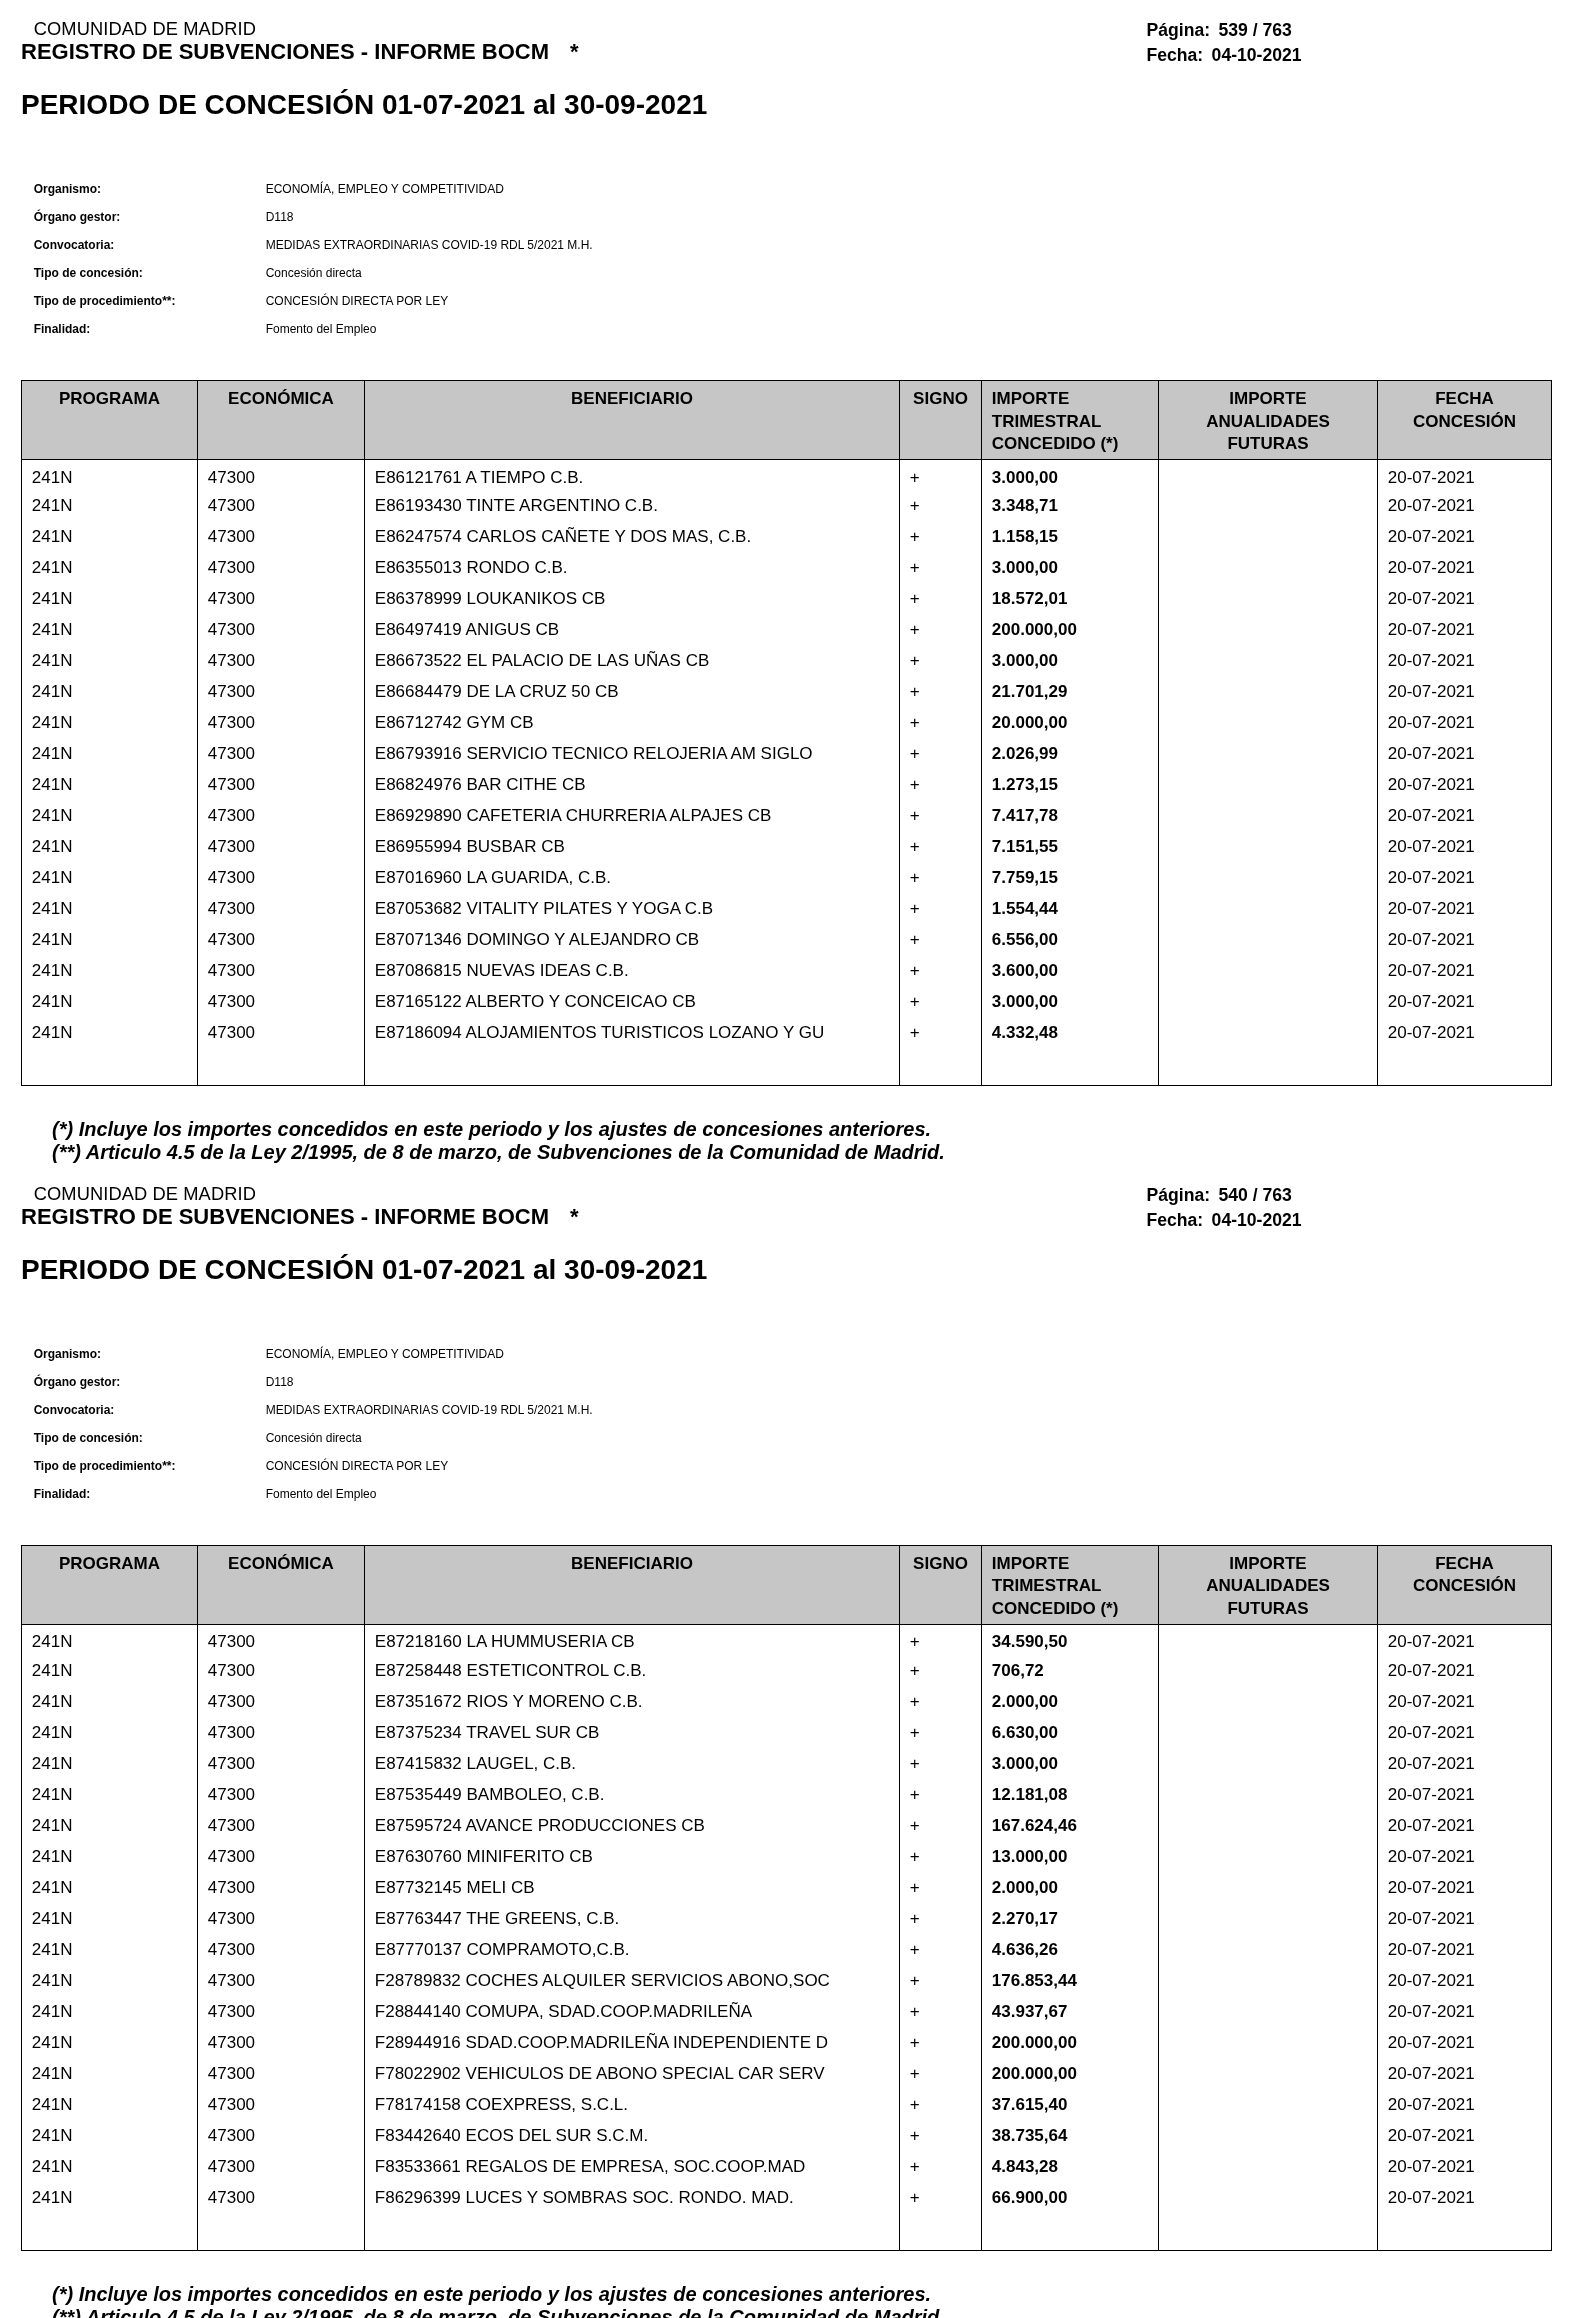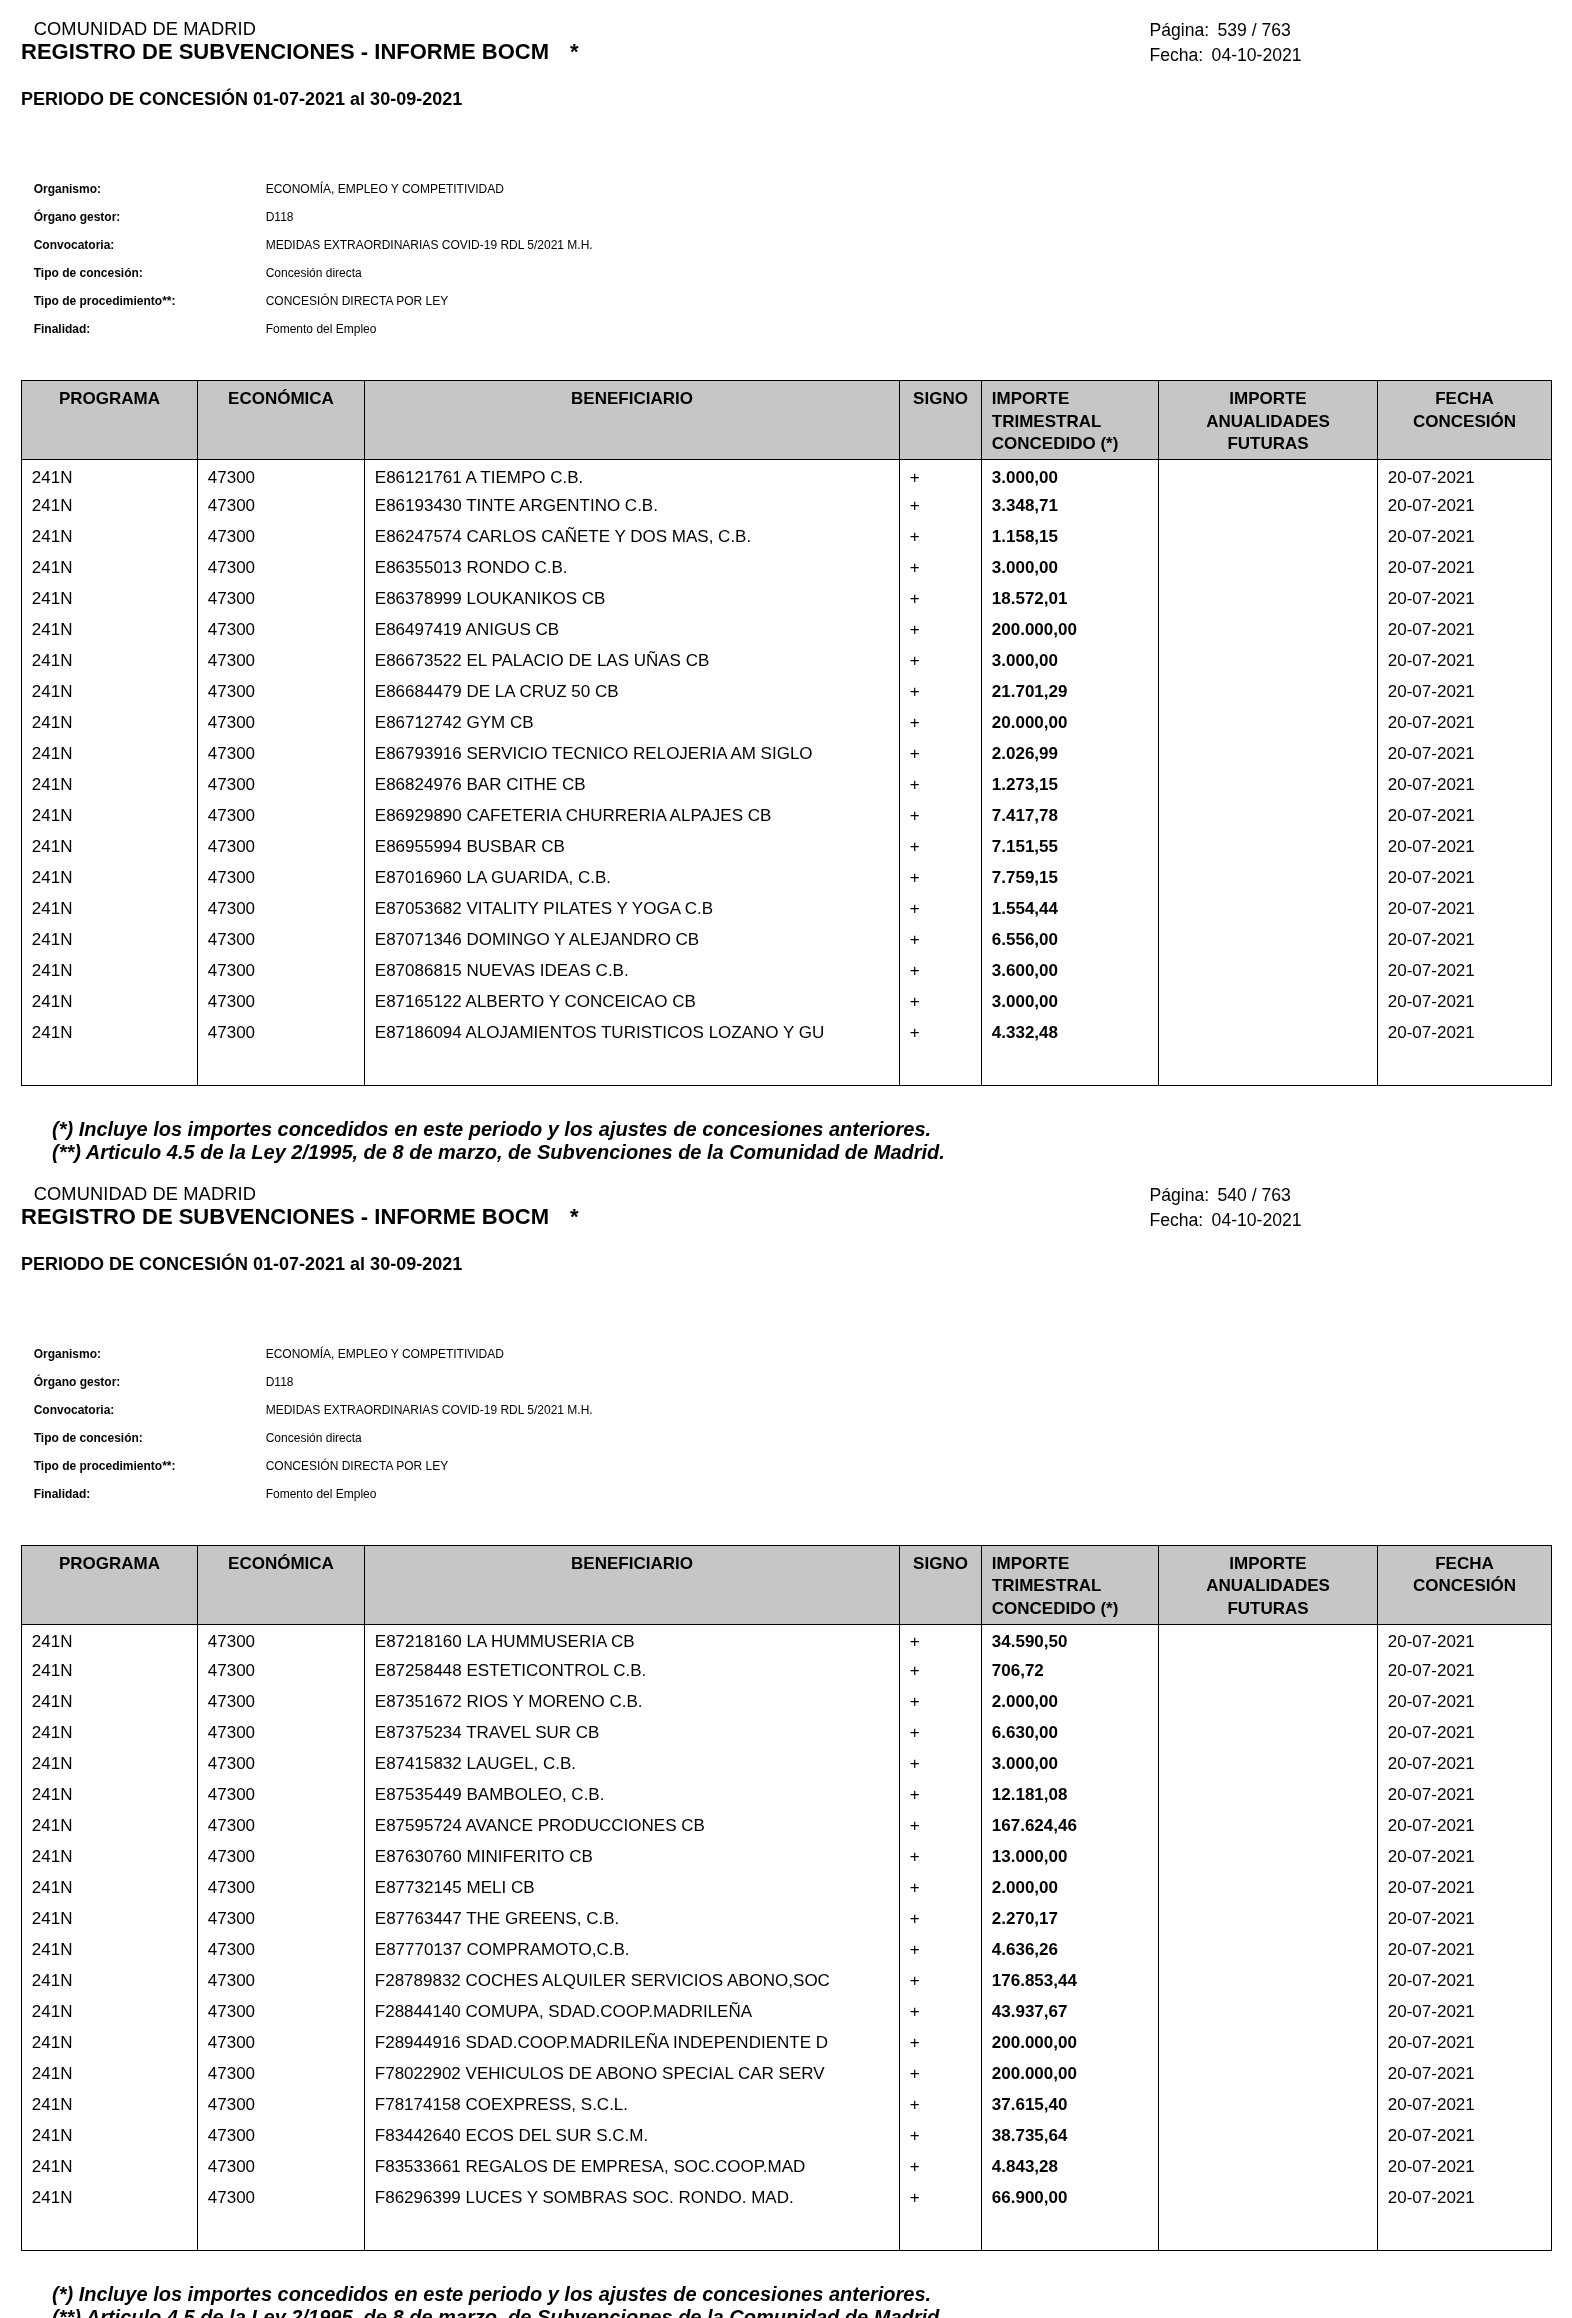--- a/index.html
+++ b/index.html
@@ -18,24 +18,24 @@
   }
   
   .page-header { position: relative; min-height: 113px; }
   .org-name {
     position: absolute; left: 12.7px; top: 0;
     font-size: 18.3px; letter-spacing: 0.1px;
   }
   .title-block { text-align: left; padding-top: 21px; }
   .doc-title { font-weight: bold; font-size: 22px; }
   .title-star { margin-left: 21px; font-weight: bold; }
-  .doc-subtitle { font-weight: bold; font-size: 18px; margin-top: 24px; }
+  .doc-subtitle { font-weight: bold; font-size: 28px; margin-top: 24px; }
   .page-info {
     position: absolute; right: 8.4px; top: 0;
-    font-size: 17.6px; line-height: 25px;
+    font-size: 17.6px; line-height: 25px; font-weight: bold;
   }
   .pi-row { display: flex; }
   .pi-label { margin-right: 8.4px; }
   
   .meta { margin-top: 44px; margin-left: 12.7px; font-size: 12px; }
   .meta-row { display: flex; line-height: 28px; }
   .meta-label { font-weight: bold; width: 232px; flex: 0 0 232px; }
   .meta-value { flex: 1; }
   
   .subv-table {

